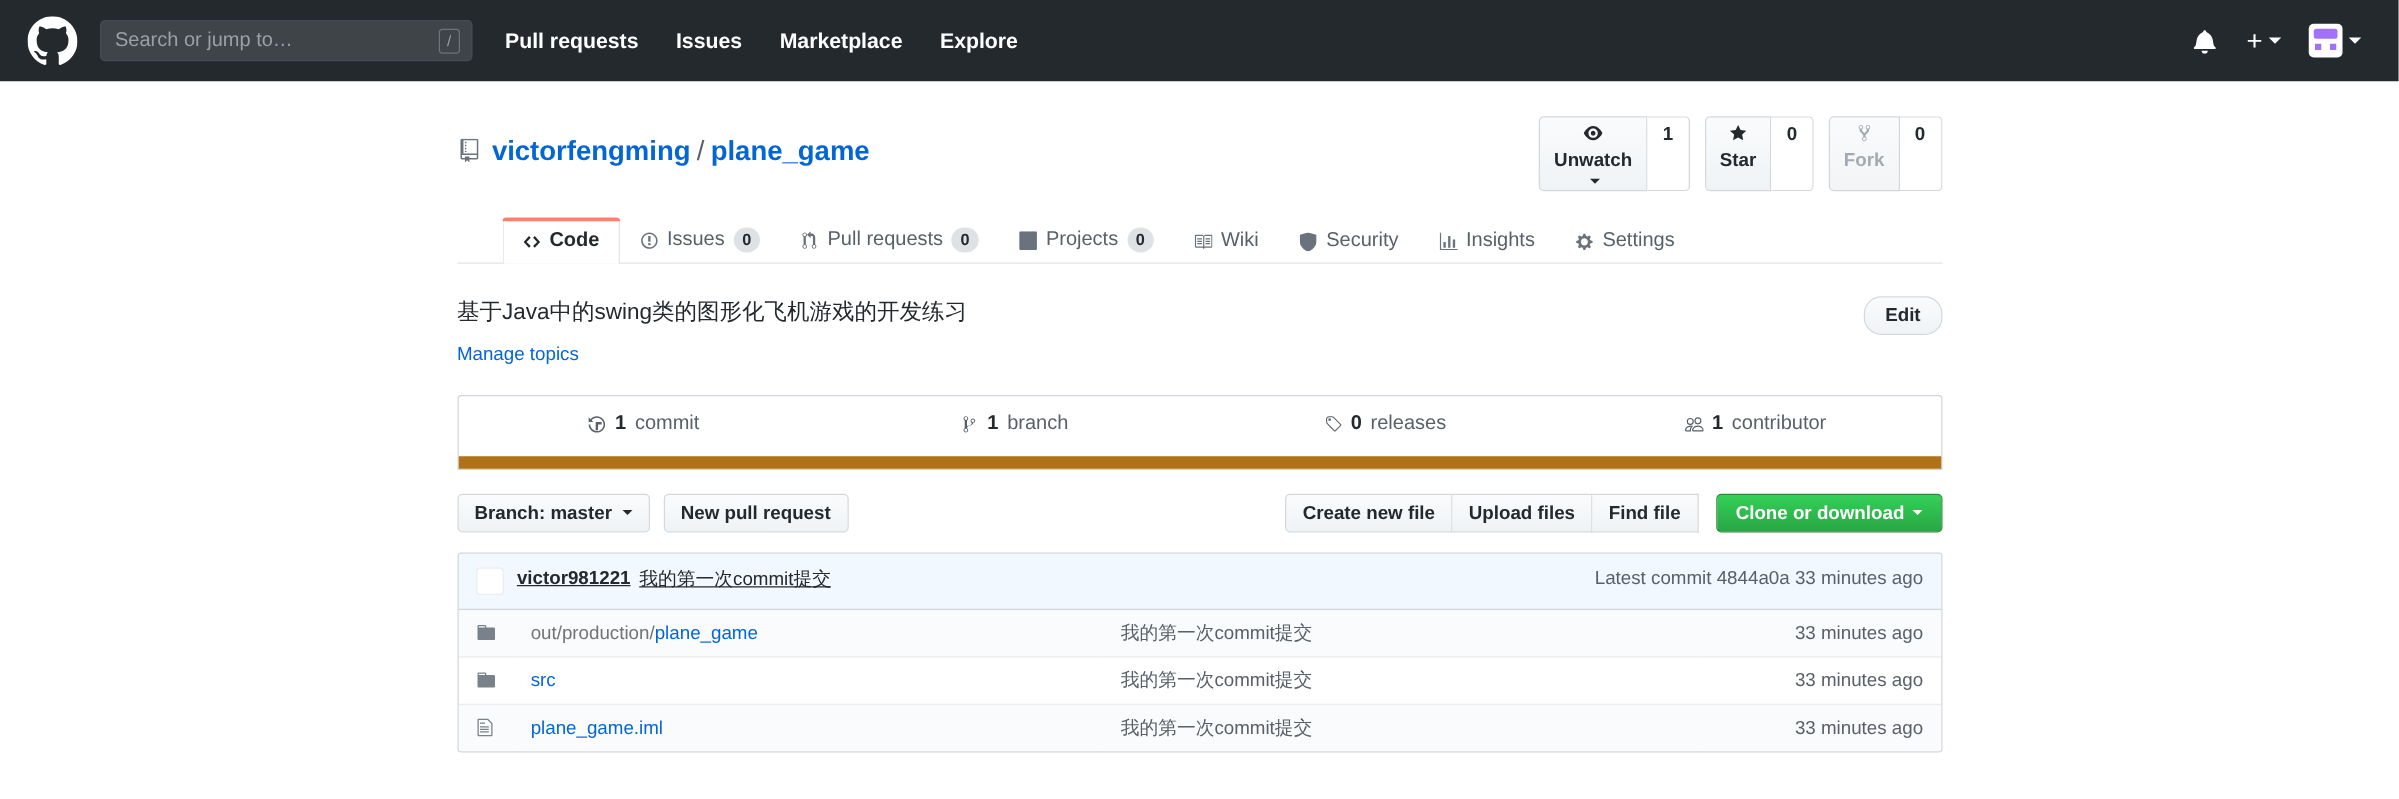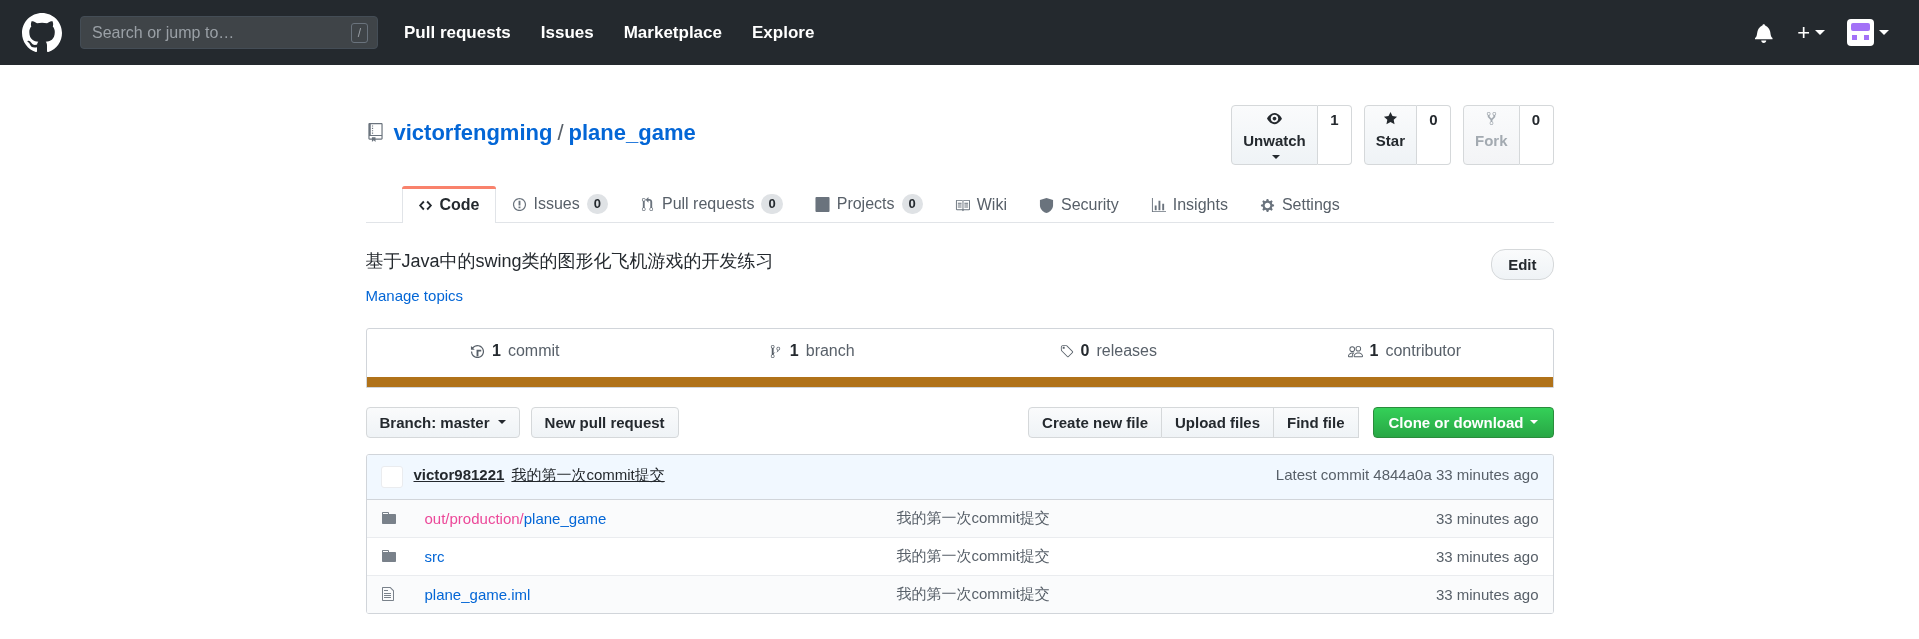--- a/index.html
+++ b/index.html
@@ -87,21 +87,21 @@
   }
   .avatar-img .pad-top {
     position: absolute; left: 4px; top: 4px; width: 19px; height: 8px;
     background: #a371f7; border-radius: 2px;
   }
   .avatar-img .pad-b1 { position: absolute; left: 5px; top: 16px; width: 5px; height: 5px; background:#a371f7; }
   .avatar-img .pad-b2 { position: absolute; left: 17px; top: 16px; width: 5px; height: 5px; background:#a371f7; }
 
   
   .page { width: 1919px; }
-  .container { width: 1220px; margin: 16px auto; padding: 0 16px; }
+  .container { width: 1220px; margin: 4px auto; padding: 0 16px; }
 
   
   .repohead { padding-top: 24px; }
   .repohead-row { display: flex; align-items: flex-start; }
   .repo-title {
     font-size: 22px;
     color: #0366d6;
     display: flex;
     align-items: center;
     line-height: 1.2;
@@ -328,21 +328,21 @@
   .commit-meta { margin-left: auto; color: #586069; font-size: 15px; }
 
   table.files { width: 100%; border-collapse: collapse; background: #ffffff; }
   table.files tr { border-bottom: 1px solid #eaecef; }
   table.files tr:last-child { border-bottom: 0; }
   table.files tr:nth-child(odd) { background: #fafbfc; }
   table.files td { padding: 9px 14px; font-size: 15px; vertical-align: middle; }
   td.icon-cell { width: 28px; padding-right: 0; }
   .ficon { width: 16px; height: 16px; fill: #79818a; display: block; }
   td.content-cell a { color: #0366d6; text-decoration: none; }
-  td.content-cell .dim-path { color: #ec4899; }
+  td.content-cell .dim-path { color: #737373; }
   td.message-cell { width: 480px; color: #586069; }
   td.age-cell { text-align: right; color: #586069; width: 190px; }
 </style>
 </head>
 <body>
 
 <div class="topbar">
   <svg class="gh-logo" viewBox="0 0 16 16">
     <path d="M8 0C3.58 0 0 3.58 0 8c0 3.54 2.29 6.53 5.47 7.59.4.07.55-.17.55-.38 0-.19-.01-.82-.01-1.49-2.01.37-2.53-.49-2.69-.94-.09-.23-.48-.94-.82-1.13-.28-.15-.68-.52-.01-.53.63-.01 1.08.58 1.23.82.72 1.21 1.87.87 2.33.66.07-.52.28-.87.51-1.07-1.78-.2-3.64-.89-3.64-3.95 0-.87.31-1.59.82-2.15-.08-.2-.36-1.02.08-2.12 0 0 .67-.21 2.2.82.64-.18 1.32-.27 2-.27s1.36.09 2 .27c1.53-1.04 2.2-.82 2.2-.82.44 1.1.16 1.92.08 2.12.51.56.82 1.27.82 2.15 0 3.07-1.87 3.75-3.65 3.95.29.25.54.73.54 1.48 0 1.07-.01 1.93-.01 2.2 0 .21.15.46.55.38A8.01 8.01 0 0016 8c0-4.42-3.58-8-8-8z"></path>
   </svg>

